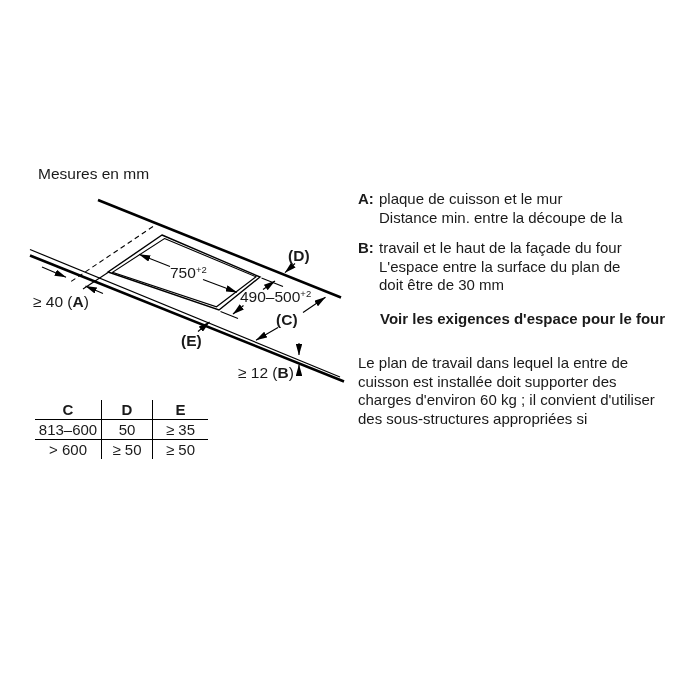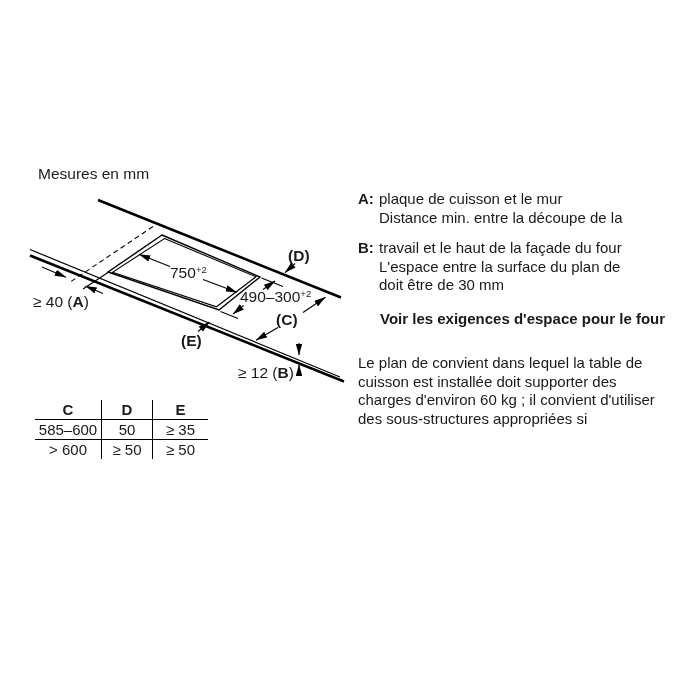--- a/index.html
+++ b/index.html
@@ -82,21 +82,21 @@
     <g stroke="#000" stroke-width="1.1">
       <line x1="299" y1="343" x2="299" y2="355" marker-end="url(#arr)"></line>
       <line x1="299" y1="375.5" x2="299" y2="364.8" marker-end="url(#arr)"></line>
     </g>
   </svg>
 
   <div class="t title" style="left:38px; top:165px;">Mesures en mm</div>
 
   <div class="t dim" style="left:170px; top:263px;"><span>750</span><sup>+2</sup></div>
 
-  <div class="t dim" style="left:240px; top:287px;"><span>490–300</span><sup>+2</sup></div>
+  <div class="t dim" style="left:240px; top:287px;"><span>490–500</span><sup>+2</sup></div>
 
   <div class="t dim" style="left:33px; top:293px;"><span>≥ 40 (</span><span class="bl">A</span><span>)</span></div>
 
   <div class="t dim" style="left:238px; top:364px;"><span>≥ 12 (</span><span class="bl">B</span><span>)</span></div>
 
   <div class="t dim bl" style="left:276px; top:311px;"><span>(</span><span>C</span><span>)</span></div>
 
   <div class="t dim bl" style="left:288px; top:247px;"><span>(</span><span>D</span><span>)</span></div>
 
   <div class="t dim bl" style="left:181px; top:332px;"><span>(</span><span>E</span><span>)</span></div>
@@ -116,32 +116,32 @@
       <div>L'espace entre la surface du plan de</div>
       <div>doit être de 30 mm</div>
     </div>
   </div>
 
   <div class="plain" style="left:380px; top:310px;font-weight:bold;">
     <div>Voir les exigences d'espace pour le four</div>
   </div>
 
   <div class="plain" style="left:358px; top:354px;">
-    <div>Le plan de convient dans lequel la table de</div>
+    <div>Le plan de travail dans lequel la entre de</div>
     <div>cuisson est installée doit supporter des</div>
     <div>charges d'environ 60 kg ; il convient d'utiliser</div>
     <div>des sous-structures appropriées si</div>
   </div>
 
   <div class="tbl">
     <div class="cell hdr vr">C</div>
     <div class="cell hdr vr">D</div>
     <div class="cell hdr">E</div>
 
-    <div class="cell r1 vr">585–600</div>
+    <div class="cell r1 vr">813–600</div>
     <div class="cell r1 vr">50</div>
     <div class="cell r1">≥ 35</div>
 
     <div class="cell vr">&gt; 600</div>
     <div class="cell vr">≥ 50</div>
     <div class="cell">≥ 50</div>
   </div>
 
 </div>
 

